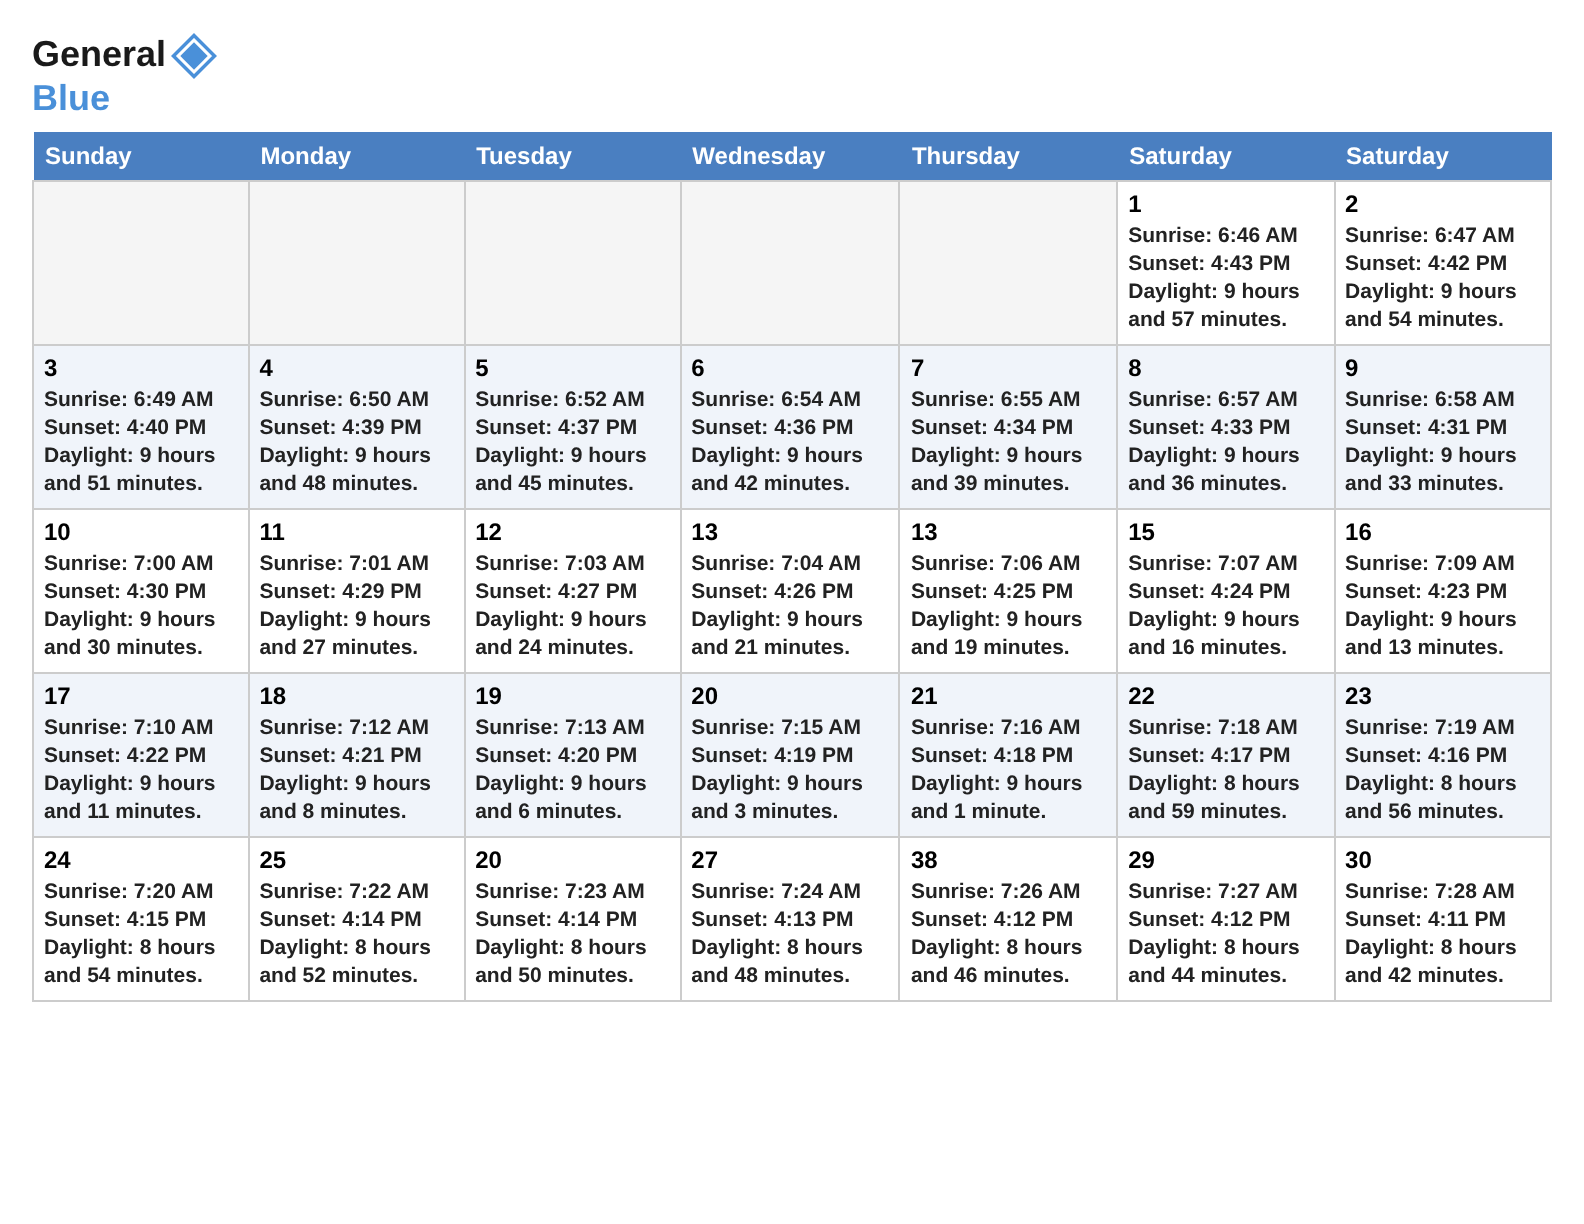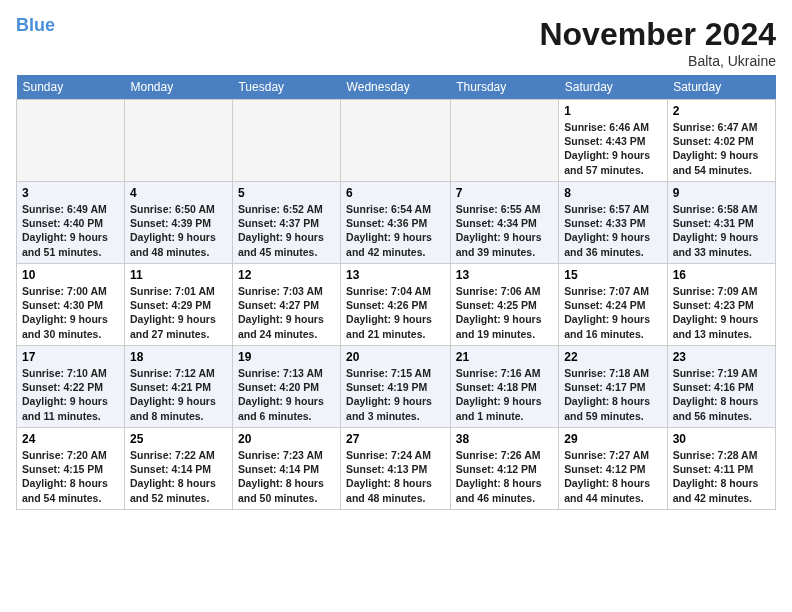--- a/index.html
+++ b/index.html
@@ -51,21 +51,21 @@
       width: 100%;
       border-collapse: collapse;
       font-size: 11px;
     }
     thead tr th {
       background-color: #4a7fc1;
       color: #fff;
       padding: 5px 6px;
       text-align: left;
       font-size: 12px;
-      font-weight: normal;
+      font-weight: bold;
     }
     tbody tr td {
       border: 1px solid #ccc;
       vertical-align: top;
       padding: 4px 5px;
       height: 82px;
       width: 113px;
     }
     tbody tr td.empty {
       background: #f5f5f5;
@@ -90,27 +90,30 @@
     }
   </style>
 </head>
 <body>
 
 <div class="container">
   <div class="header-row">
     <div class="logo">
       <div>
         <div style="display:flex;align-items:center;">
+          <span class="logo-text">General</span>
+          <svg class="logo-icon" viewBox="0 0 28 28" xmlns="http://www.w3.org/2000/svg">
+            <polygon points="14,2 26,14 14,26 2,14" fill="none" stroke="#4a90d9" stroke-width="2"></polygon>
+            <polygon points="14,6 22,14 14,22 6,14" fill="#4a90d9"></polygon>
+          </svg>
+        </div>
+        <div style="display:flex;align-items:center;">
           <span class="logo-text" style="color:#4a90d9;font-size:18px;font-weight:bold;">Blue</span>
         </div>
       </div>
-    </div>
-    <div class="title-area">
-      <div class="month-title">November 2024</div>
-      <div class="subtitle">Balta, Ukraine</div>
     </div>
   </div>
 
   <table>
     <thead>
       <tr>
         <th>Sunday</th>
         <th>Monday</th>
         <th>Tuesday</th>
         <th>Wednesday</th>
@@ -128,21 +131,21 @@
           <td class="empty"></td>
           <td>
             <span class="day-num">1</span>
             <div class="day-info">Sunrise: 6:46 AM
 Sunset: 4:43 PM
 Daylight: 9 hours and 57 minutes.</div>
           </td>
           <td>
             <span class="day-num">2</span>
             <div class="day-info">Sunrise: 6:47 AM
-Sunset: 4:02 PM
+Sunset: 4:42 PM
 Daylight: 9 hours and 54 minutes.</div>
           </td>
         </tr>
         <tr>
           <td>
             <span class="day-num">3</span>
             <div class="day-info">Sunrise: 6:49 AM
 Sunset: 4:40 PM
 Daylight: 9 hours and 51 minutes.</div>
           </td>

